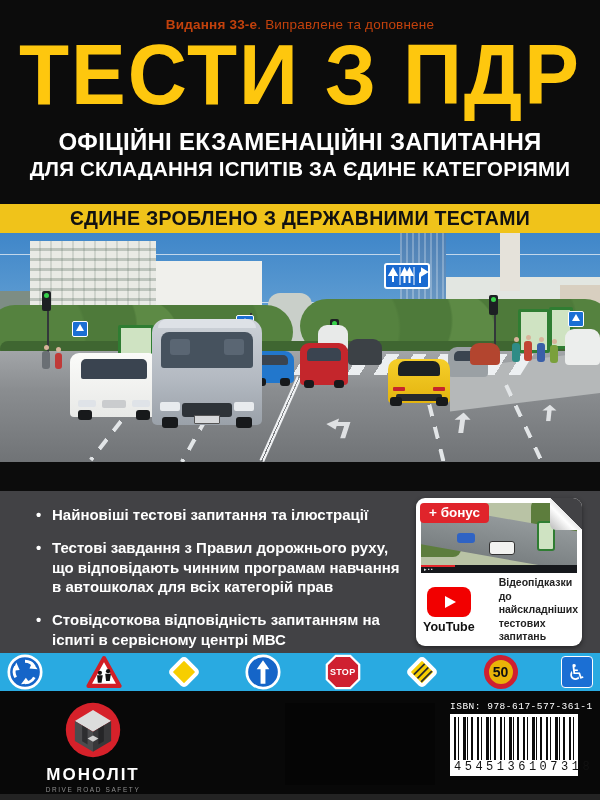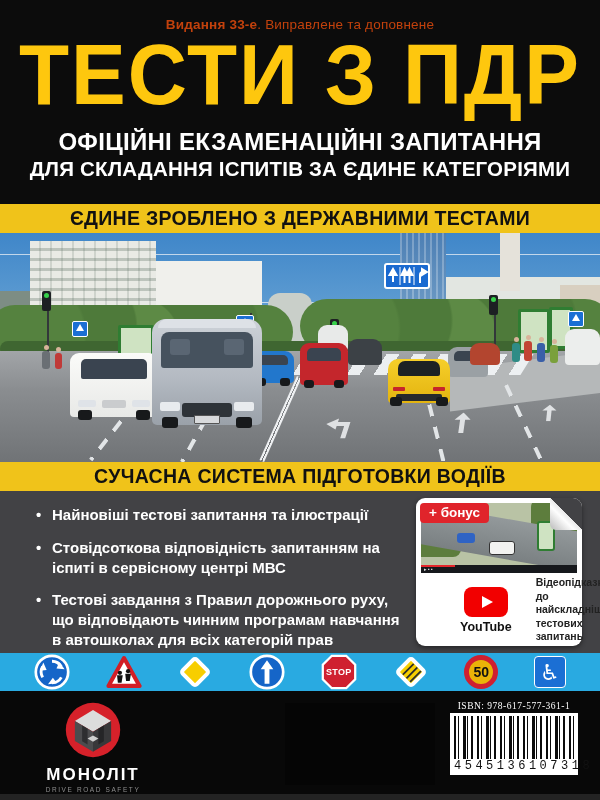--- a/index.html
+++ b/index.html
@@ -79,30 +79,30 @@
   .thumb{position:absolute;top:5px;left:5px;right:5px;height:70px;border-radius:6px 6px 0 0;
         overflow:hidden;background:#b9c3a5;}
   .t-road{position:absolute;left:-20px;top:16px;width:210px;height:40px;transform:rotate(10deg);
         background:linear-gradient(180deg,#93999b,#7a8082);}
   .t-green{position:absolute;background:#5d7d3d;border-radius:8px;}
   .t-car{position:absolute;border-radius:3px;}
   .playerbar{position:absolute;bottom:0;left:0;right:0;height:8px;background:#16181c;}
   .playerbar .prog{position:absolute;top:0;left:0;height:2px;width:22%;background:#e4262b;}
   .playerbar .ctl{position:absolute;bottom:1px;left:3px;color:#dfdfdf;font-size:5px;line-height:5px;}
   .yt-row{position:absolute;left:7px;right:7px;bottom:6px;top:82px;display:flex;align-items:center;}
-  .yt-block{width:58px;text-align:center;margin-left:37px;}
+  .yt-block{width:58px;text-align:center;}
   .yt-btn{width:44px;height:30px;margin:0 auto;background:#f20000;border-radius:8px;position:relative;}
   .yt-btn::after{content:"";position:absolute;left:18px;top:9px;border-left:11px solid #fff;
         border-top:6px solid transparent;border-bottom:6px solid transparent;}
   .yt-label{font-size:12.5px;color:#111;font-weight:bold;margin-top:3px;}
   .yt-caption{flex:1;margin-left:24px;font-size:10.5px;font-weight:bold;color:#222;line-height:1.3;}
 
   
   .signband{position:absolute;top:653px;left:0;width:600px;height:38px;background:#29aae1;
-        display:flex;align-items:center;justify-content:space-between;padding:0 34px;box-sizing:border-box;}
+        display:flex;align-items:center;justify-content:space-between;padding:0 7px;box-sizing:border-box;}
   .sign{position:relative;width:36px;height:36px;display:flex;align-items:center;justify-content:center;}
   .sign svg{display:block;}
   .sign-50{width:34px;height:34px;background:#eab308;border:5px solid #cf2030;border-radius:50%;
         box-sizing:border-box;display:flex;align-items:center;justify-content:center;
         font-weight:bold;font-size:14px;color:#111;}
   .sign-wc{width:32px;height:32px;background:#1b6fd4;border:1.5px solid #fff;border-radius:4px;
         box-sizing:border-box;display:flex;align-items:center;justify-content:center;color:#fff;
         font-size:22px;font-family:"DejaVu Sans",sans-serif;}
   .stop-label{position:absolute;left:0;right:0;top:13px;text-align:center;color:#fff;
         font-size:9px;font-weight:bold;letter-spacing:.3px;}
@@ -113,21 +113,21 @@
   .monolit-name{color:#fff;font-weight:bold;font-size:17px;letter-spacing:2px;margin-top:2px;}
   .monolit-tag{color:#8f8f8f;font-size:6.5px;letter-spacing:1.6px;margin-top:1px;}
   .madein{position:absolute;left:157px;top:12px;width:100px;height:80px;background:#fff;
         padding:8px 8px 0;box-sizing:border-box;text-align:center;}
   .flagbars{display:flex;justify-content:center;gap:3px;height:38px;}
   .flagbars i{display:block;height:100%;}
   .fb-b{background:#1c63ac;}.fb-y{background:#f7c600;}
   .madein-t{color:#111;font-weight:bold;font-size:14.5px;line-height:1.12;margin-top:5px;}
   .foil{position:absolute;left:285px;top:12px;width:150px;height:82px;background:#050505;}
   .isbnbox{position:absolute;right:22px;top:10px;width:128px;}
-  .isbn-label{color:#fff;font-family:Liberation Serif, serif;font-size:9.5px;text-align:center;
+  .isbn-label{color:#fff;font-family:Liberation Mono, monospace;font-size:9.5px;text-align:center;
         letter-spacing:.5px;margin-bottom:2px;white-space:nowrap;}
   .barcode{background:#fff;padding:3px 4px 2px;}
   .bars{height:52px;background:repeating-linear-gradient(90deg,
         #0a0a0a 0 2px,#fff 2px 4px,#0a0a0a 4px 5px,#fff 5px 9px,#0a0a0a 9px 12px,
         #fff 12px 13px,#0a0a0a 13px 14px,#fff 14px 17px,#0a0a0a 17px 19px,#fff 19px 23px);}
   .digits{background:#fff;color:#111;font-family:"Liberation Mono",monospace;font-size:12px;
         letter-spacing:3.5px;text-align:center;margin-top:-9px;position:relative;}
   .bottom-edge{position:absolute;bottom:0;left:0;width:600px;height:6px;background:#232323;}
 </style>
 </head>
@@ -277,27 +277,26 @@
     </div>
 
     <div class="ph ped" style="left:42px;top:118px;width:8px;height:18px;background:#6a6f74"></div>
     <div class="ph ped" style="left:55px;top:120px;width:7px;height:16px;background:#c03a38"></div>
     <div class="ph ped" style="left:512px;top:110px;width:8px;height:19px;background:#2f8c86"></div>
     <div class="ph ped" style="left:524px;top:108px;width:8px;height:20px;background:#c24434"></div>
     <div class="ph ped" style="left:537px;top:110px;width:8px;height:19px;background:#3a5fa8"></div>
     <div class="ph ped" style="left:550px;top:112px;width:8px;height:18px;background:#7aa03c"></div>
   </div>
 
-  <div class="band band-2">СУЧАСНА СИСТЕМА ПІДГОТОВКИ ВОДІЇВ</div>
 
   <div class="features">
     <ul class="bullets">
       <li>Найновіші тестові запитання та ілюстрації</li>
+      <li>Тестові завдання з Правил дорожнього руху, що відповідають чинним програмам навчання в автошколах для всіх категорій прав</li>
       <li>Стовідсоткова відповідність запитанням на іспиті в сервісному центрі МВС</li>
-      <li>Тестові завдання з Правил дорожнього руху, що відповідають чинним програмам навчання в автошколах для всіх категорій прав</li>
     </ul>
 
     <div class="bonus">
       <div class="badge">+ бонус</div>
       <div class="thumb">
         <div class="t-green" style="left:-8px;top:-6px;width:48px;height:60px"></div>
         <div class="t-green" style="right:-10px;top:-4px;width:56px;height:58px"></div>
         <div class="t-road"></div>
         <div class="t-car" style="left:28px;top:8px;width:16px;height:12px;background:#2a55a0"></div>
         <div class="t-car" style="left:36px;top:30px;width:18px;height:10px;background:#2f63c4"></div>

